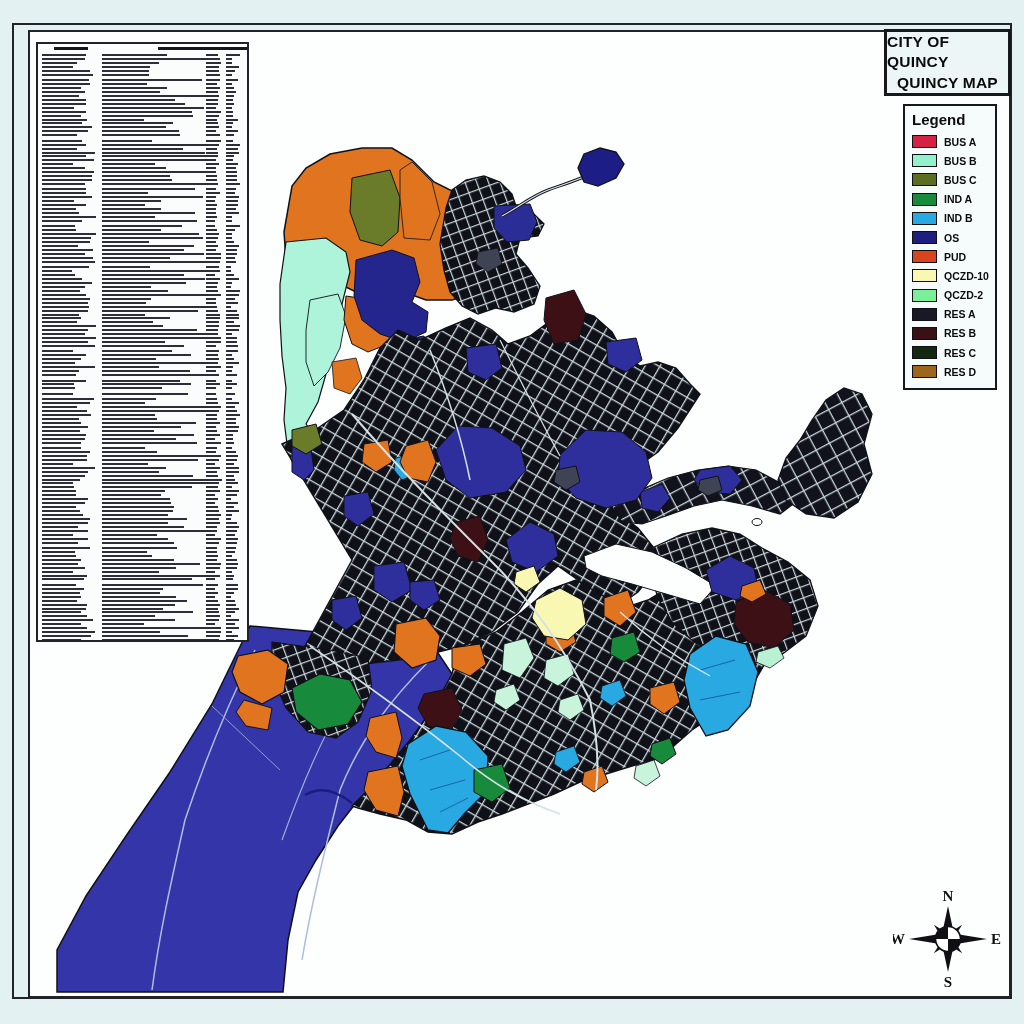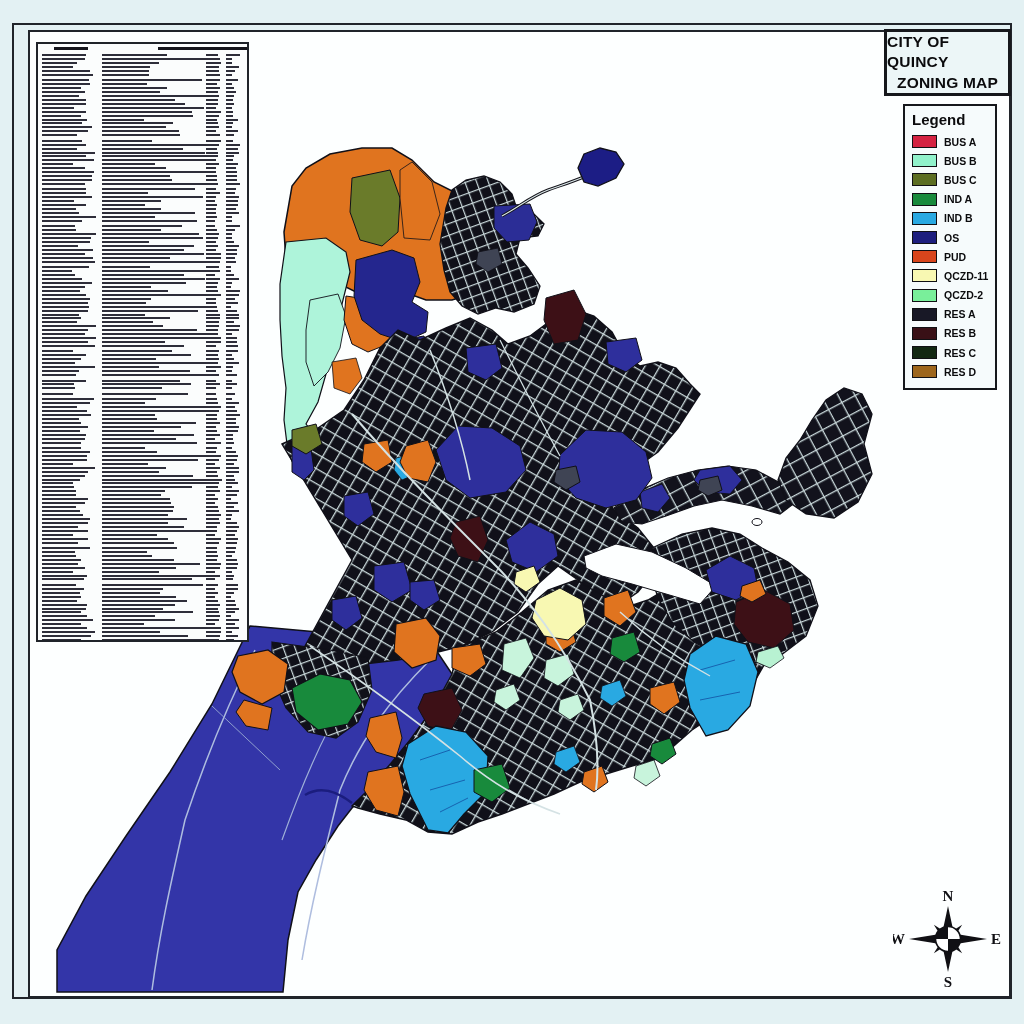--- a/index.html
+++ b/index.html
@@ -1060,21 +1060,21 @@
           <span style="left: 62px; width: 106.438px;"></span>
           <span style="left: 166px; width: 12.9221px;"></span>
           <span style="left: 186px; width: 8.4854px;"></span>
         </div>
         <div class="amend-row"></div>
       </div>
   </div>
 
   <div class="title-box">
     <div>CITY OF QUINCY</div>
-    <div>ZONING MAP</div>
+    <div>QUINCY MAP</div>
   </div>
 
   <div class="legend-box">
     <div class="legend-title">Legend</div>
     <div id="legend-items">
         <div class="legend-item">
           <span class="legend-swatch" style="background: rgb(212, 35, 66);"></span>
           <span class="legend-label">BUS A</span>
         </div>
         <div class="legend-item">
@@ -1096,21 +1096,21 @@
         <div class="legend-item">
           <span class="legend-swatch" style="background: rgb(29, 30, 126);"></span>
           <span class="legend-label">OS</span>
         </div>
         <div class="legend-item">
           <span class="legend-swatch" style="background: rgb(216, 69, 28);"></span>
           <span class="legend-label">PUD</span>
         </div>
         <div class="legend-item">
           <span class="legend-swatch" style="background: rgb(248, 248, 178);"></span>
-          <span class="legend-label">QCZD-11</span>
+          <span class="legend-label">QCZD-10</span>
         </div>
         <div class="legend-item">
           <span class="legend-swatch" style="background: rgb(121, 239, 154);"></span>
           <span class="legend-label">QCZD-2</span>
         </div>
         <div class="legend-item">
           <span class="legend-swatch" style="background: rgb(24, 24, 38);"></span>
           <span class="legend-label">RES A</span>
         </div>
         <div class="legend-item">

